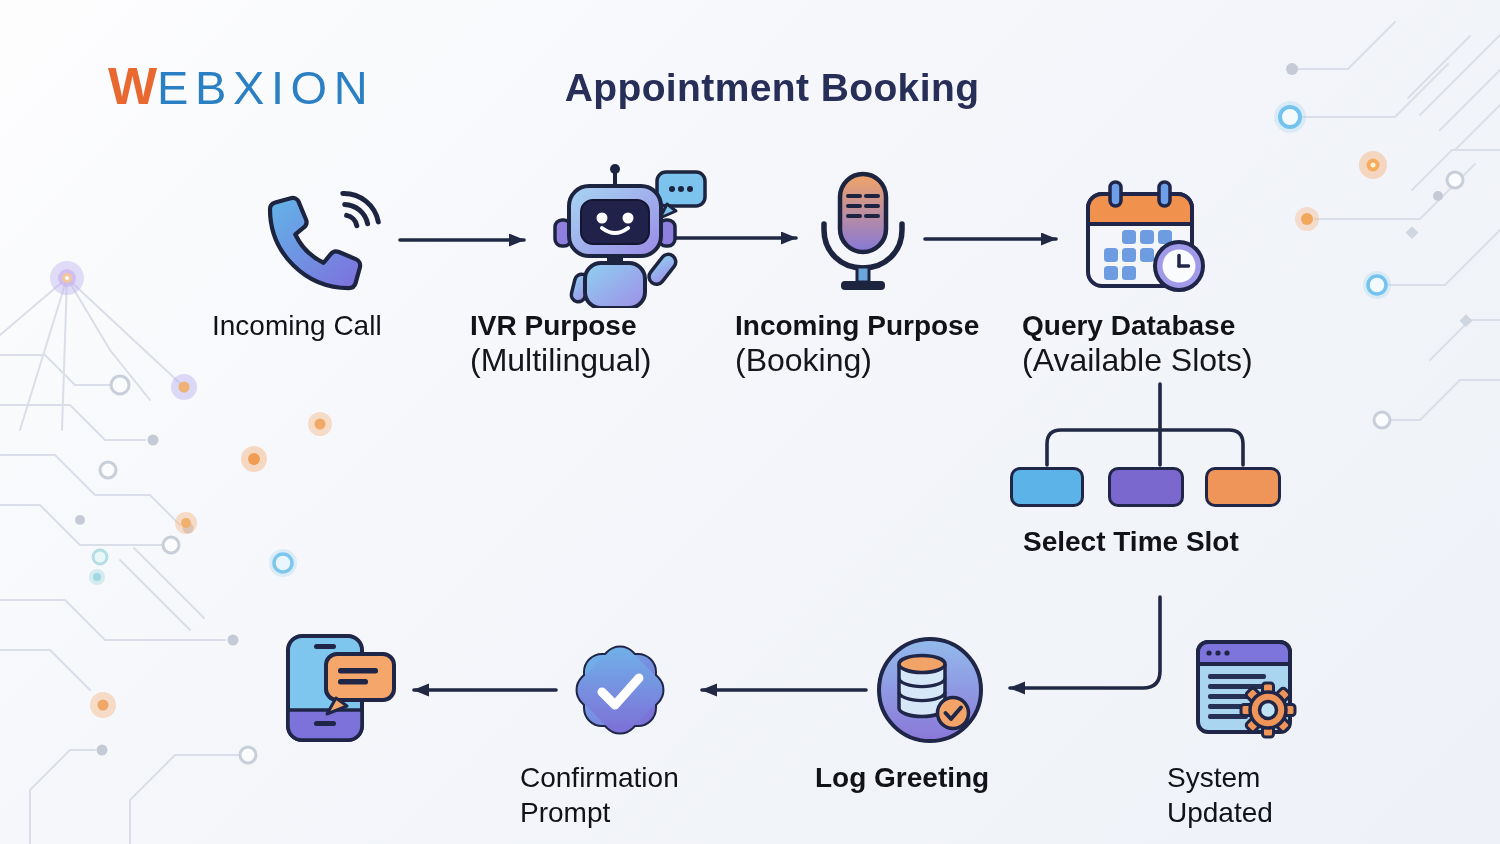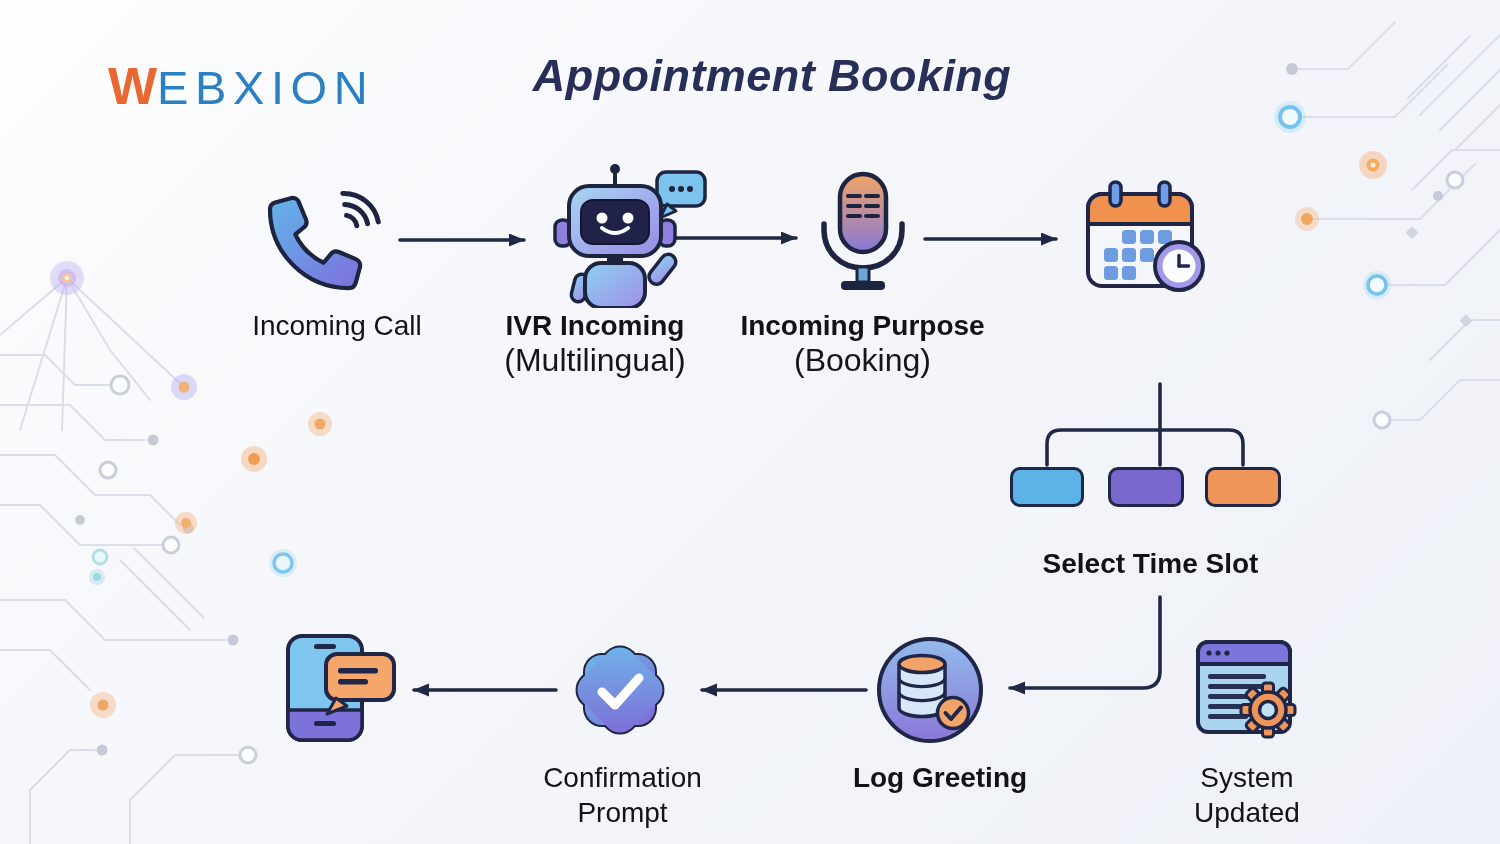--- a/index.html
+++ b/index.html
@@ -5,32 +5,32 @@
   html,body{margin:0;padding:0;background:#e8ebf2;}
   #canvas{
     position:relative;width:1500px;height:844px;overflow:hidden;
     background:linear-gradient(135deg,#fdfdfe 0%,#f4f6fa 45%,#eef1f7 100%);
     font-family:"Liberation Sans",sans-serif;
   }
   #bg-decor{position:absolute;left:0;top:0;z-index:0;}
   #connectors{position:absolute;left:0;top:0;z-index:1;}
   .node-icon{position:absolute;z-index:2;}
   .node-label{
-    position:absolute;z-index:2;text-align:center;color:#121319;
+    position:absolute;z-index:2;text-align:left;color:#121319;
     font-size:28px;line-height:35px;font-weight:400;
   }
   .node-label .main{display:block;}
   .node-label.bold .main{font-weight:700;}
   .node-label .sub{display:block;font-size:32px;font-weight:400;color:#15161c;}
   #logo{position:absolute;left:108px;top:56px;z-index:2;font-size:47px;letter-spacing:.14em;font-weight:600;}
   #logo .logo-w{color:#e8682f;font-weight:800;font-size:52px;letter-spacing:0;}
   #logo .logo-rest{color:#2b80c4;font-weight:500;}
   #page-title{
-    position:absolute;left:772px;top:50px;transform:translateX(-50%);z-index:2;
-    font-size:45px;font-weight:700;color:#272e57;white-space:nowrap;letter-spacing:.01em;font-style:italic;
+    position:absolute;left:772px;top:66px;transform:translateX(-50%);z-index:2;
+    font-size:39px;font-weight:700;color:#272e57;white-space:nowrap;letter-spacing:.01em;
   }
   .slot-box{position:absolute;z-index:2;height:40px;border:3.5px solid #1f2647;border-radius:10px;box-sizing:border-box;}
   .slot-blue{background:#5cb3e8;}
   .slot-purple{background:#7a68cf;}
   .slot-orange{background:#f0955a;}
 </style>
 </head>
 <body>
 
 <div id="canvas">
@@ -214,21 +214,21 @@
       <rect x="34" y="28" width="92" height="70" rx="20" fill="url(#gRobot)" stroke="#1d2440" stroke-width="4"></rect>
       <rect x="46" y="42" width="68" height="44" rx="12" fill="#20224a" stroke="#141631" stroke-width="2"></rect>
       <circle cx="67" cy="60" r="5.5" fill="#fff"></circle>
         <circle cx="93" cy="60" r="5.5" fill="#fff"></circle>
       <path d="M67,70 Q80,80 93,70" stroke="#fff" stroke-width="4" fill="none" stroke-linecap="round"></path>
       <rect x="72" y="97" width="16" height="9" fill="#1d2440"></rect>
       <rect x="50" y="105" width="60" height="45" rx="16" fill="url(#gRobot2)" stroke="#1d2440" stroke-width="4"></rect>
     </svg>
   </div>
   <div class="node-label bold" style="left:470px;top:308px;width:250px;">
-    <span class="main">IVR Incoming</span>
+    <span class="main">IVR Purpose</span>
     <span class="sub">(Multilingual)</span>
   </div>
 
   <div class="node-icon" style="left:810px;top:168px;">
     <svg width="105" height="128" viewBox="0 0 105 128">
       <defs>
         <linearGradient id="gMic" x1="0" y1="0" x2="0" y2="1">
           <stop offset="0" stop-color="#f2a466"></stop>
             <stop offset="1" stop-color="#8678d8"></stop>
         </linearGradient>
@@ -270,26 +270,28 @@
       </g>
       <circle cx="97" cy="88" r="24" fill="#a19ae8" stroke="#20264a" stroke-width="4"></circle>
       <circle cx="97" cy="88" r="16.5" fill="#fbfcff"></circle>
       <g stroke="#20264a" stroke-width="3.5" stroke-linecap="round">
         <path d="M97,88 V77.5"></path>
           <path d="M97,88 H106.5"></path>
       </g>
     </svg>
   </div>
   <div class="node-label bold" style="left:1022px;top:308px;width:255px;">
+    <span class="main">Query Database</span>
+    <span class="sub">(Available Slots)</span>
   </div>
 
   <div class="slot-box slot-blue" style="left:1010px;top:467px;width:74px;"></div>
   <div class="slot-box slot-purple" style="left:1108px;top:467px;width:76px;"></div>
   <div class="slot-box slot-orange" style="left:1205px;top:467px;width:76px;"></div>
-  <div class="node-label bold" style="left:1023px;top:524px;width:255px;margin-top:22px;">
+  <div class="node-label bold" style="left:1023px;top:524px;width:255px;">
     <span class="main">Select Time Slot</span>
   </div>
 
   <div class="node-icon" style="left:874px;top:634px;">
     <svg width="112" height="112" viewBox="0 0 112 112">
       <defs>
         <linearGradient id="gLog" x1="0" y1="0" x2="0" y2="1">
           <stop offset="0" stop-color="#93bbec"></stop>
             <stop offset="1" stop-color="#8a77d8"></stop>
         </linearGradient>

